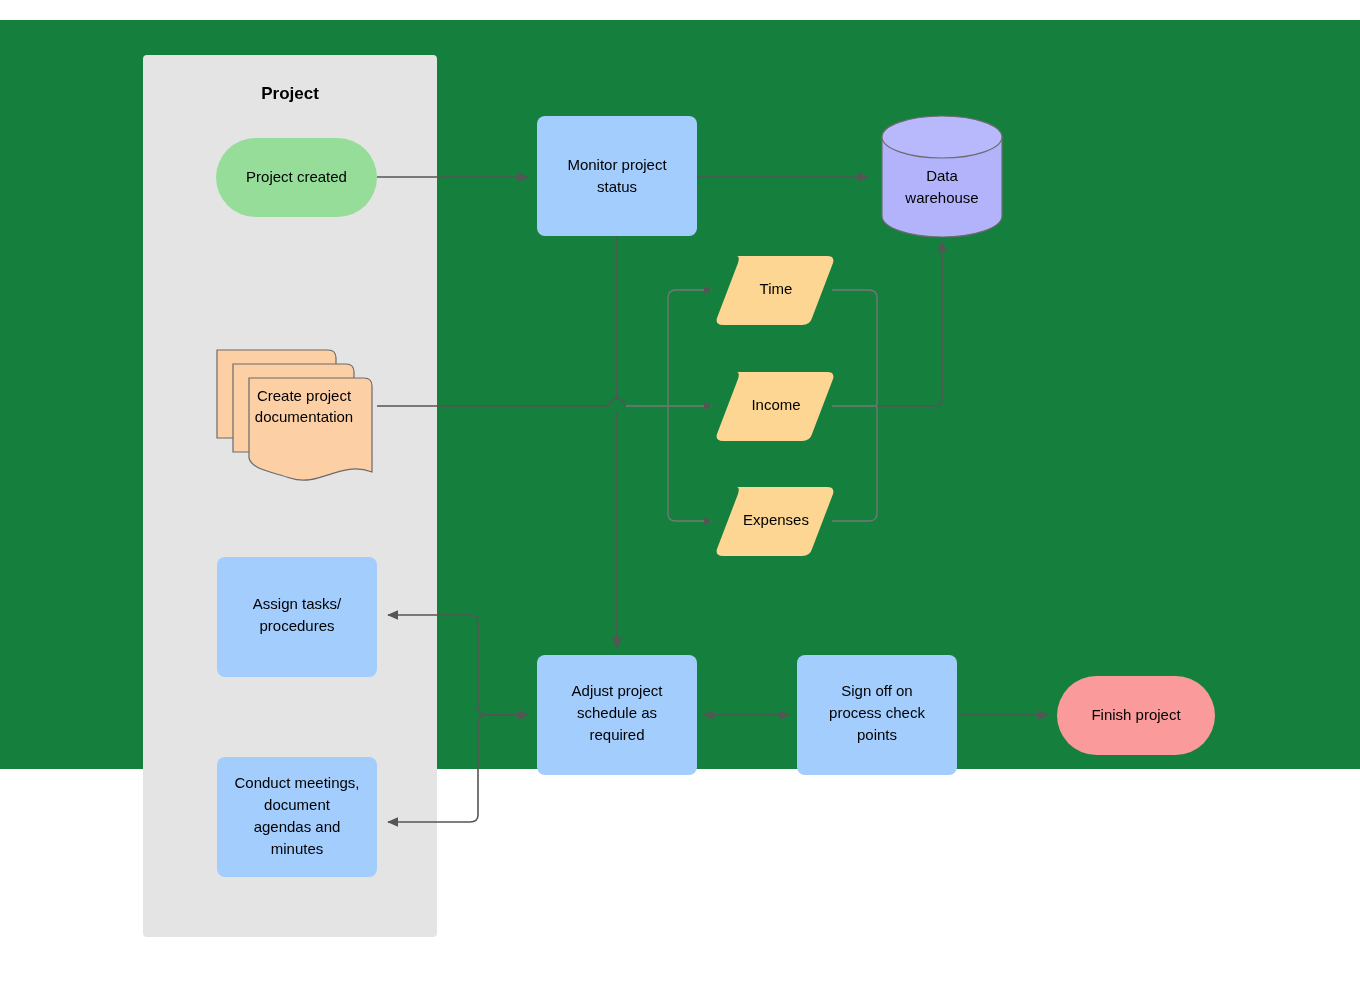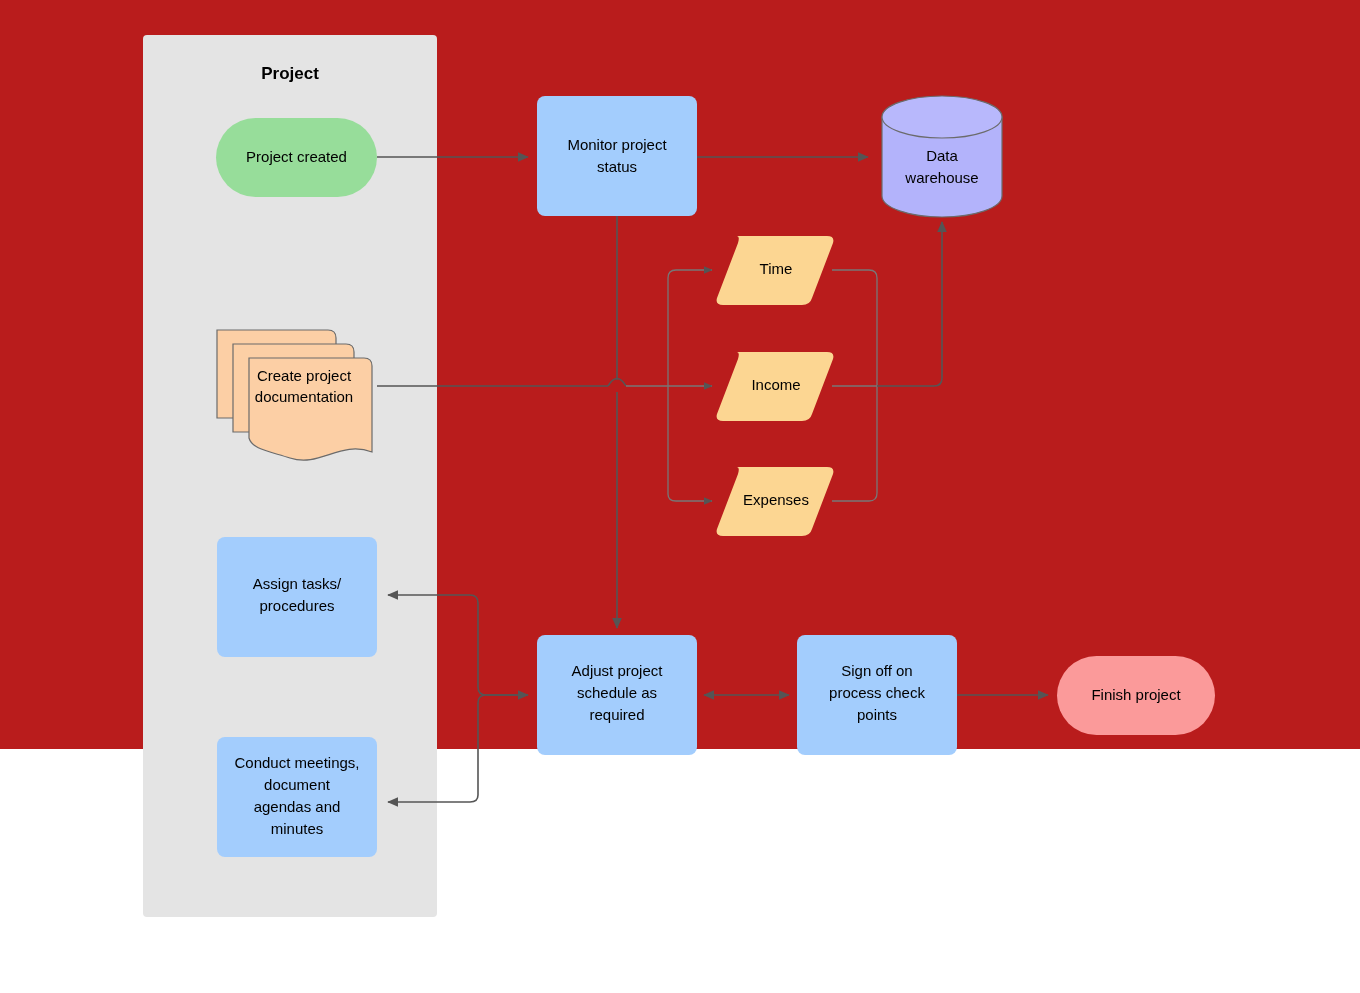--- a/index.html
+++ b/index.html
@@ -11,21 +11,22 @@
   body {
     width: 1360px;
     height: 993px;
     overflow: hidden;
     font-family: "Liberation Sans", sans-serif;
   }
   #canvas {
     position: relative;
     width: 1360px;
     height: 749px;
-    background: #b91c1c;
+    background: #15803d;
+    margin-top: 20px;
   }
   svg.diagram {
     position: absolute;
     top: 0; left: 0;
     width: 1360px;
     height: 993px;
   }
   text.node-label {
     font-family: "Liberation Sans", sans-serif;
     font-size: 15px;

